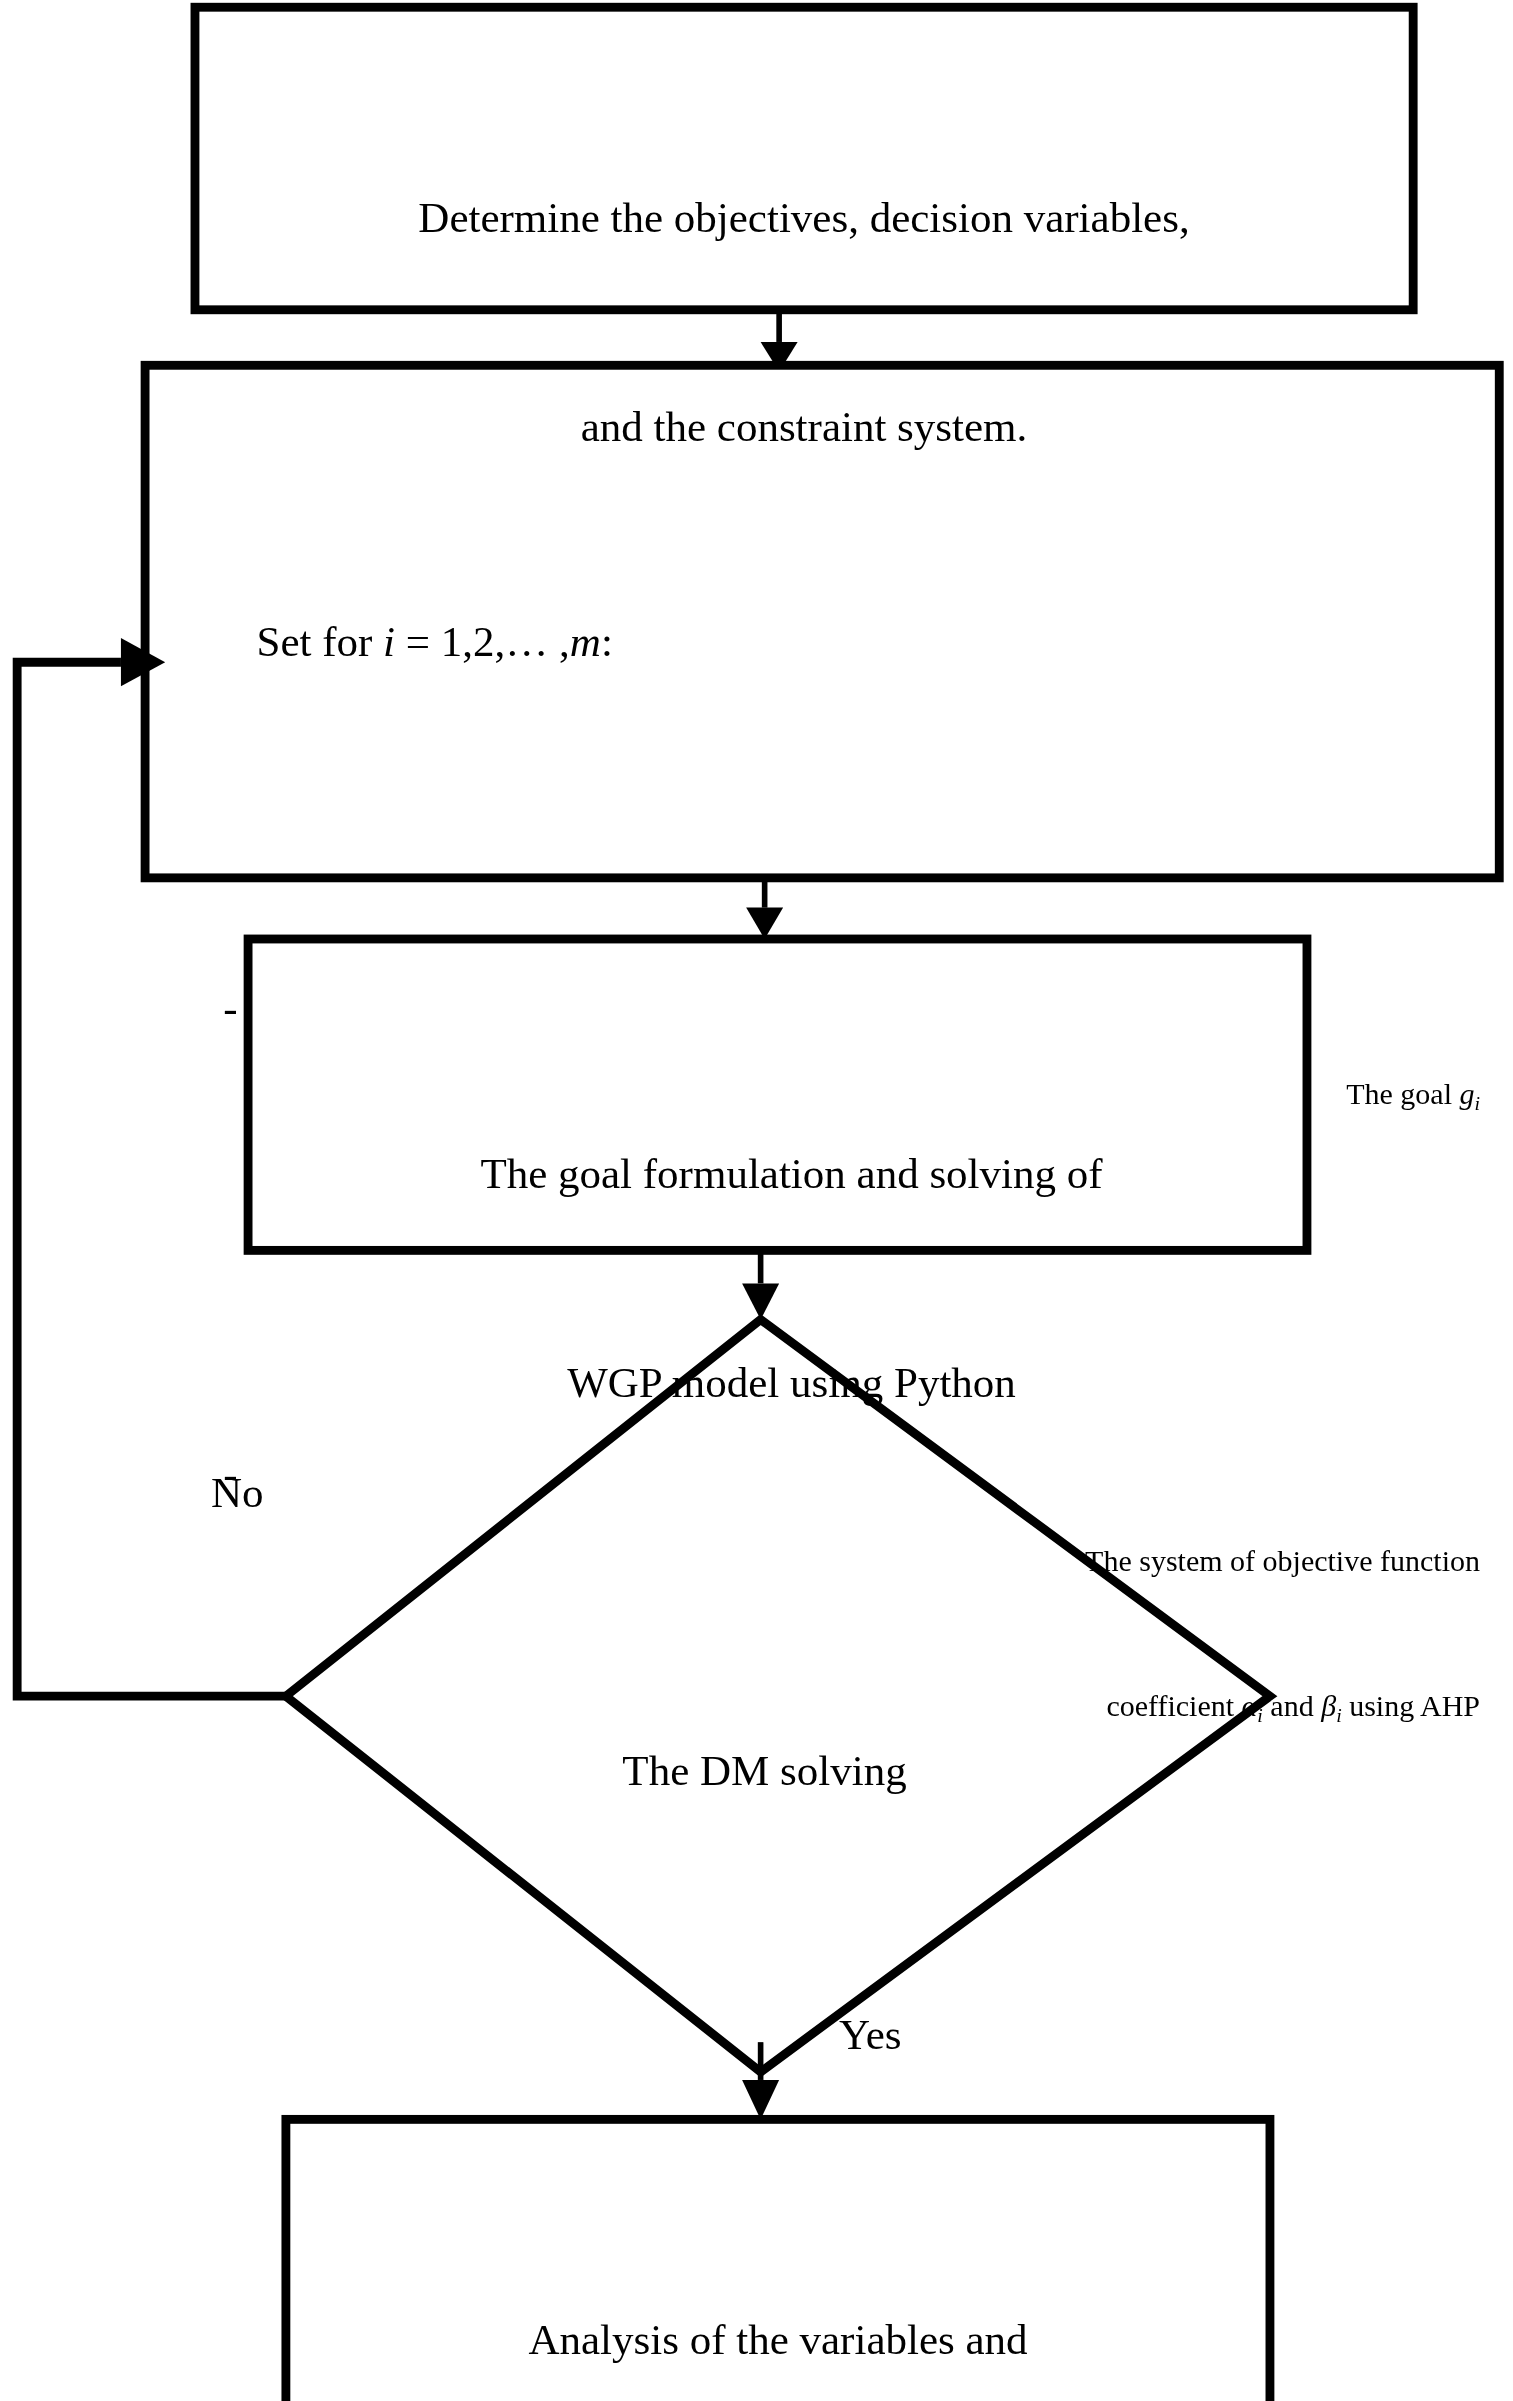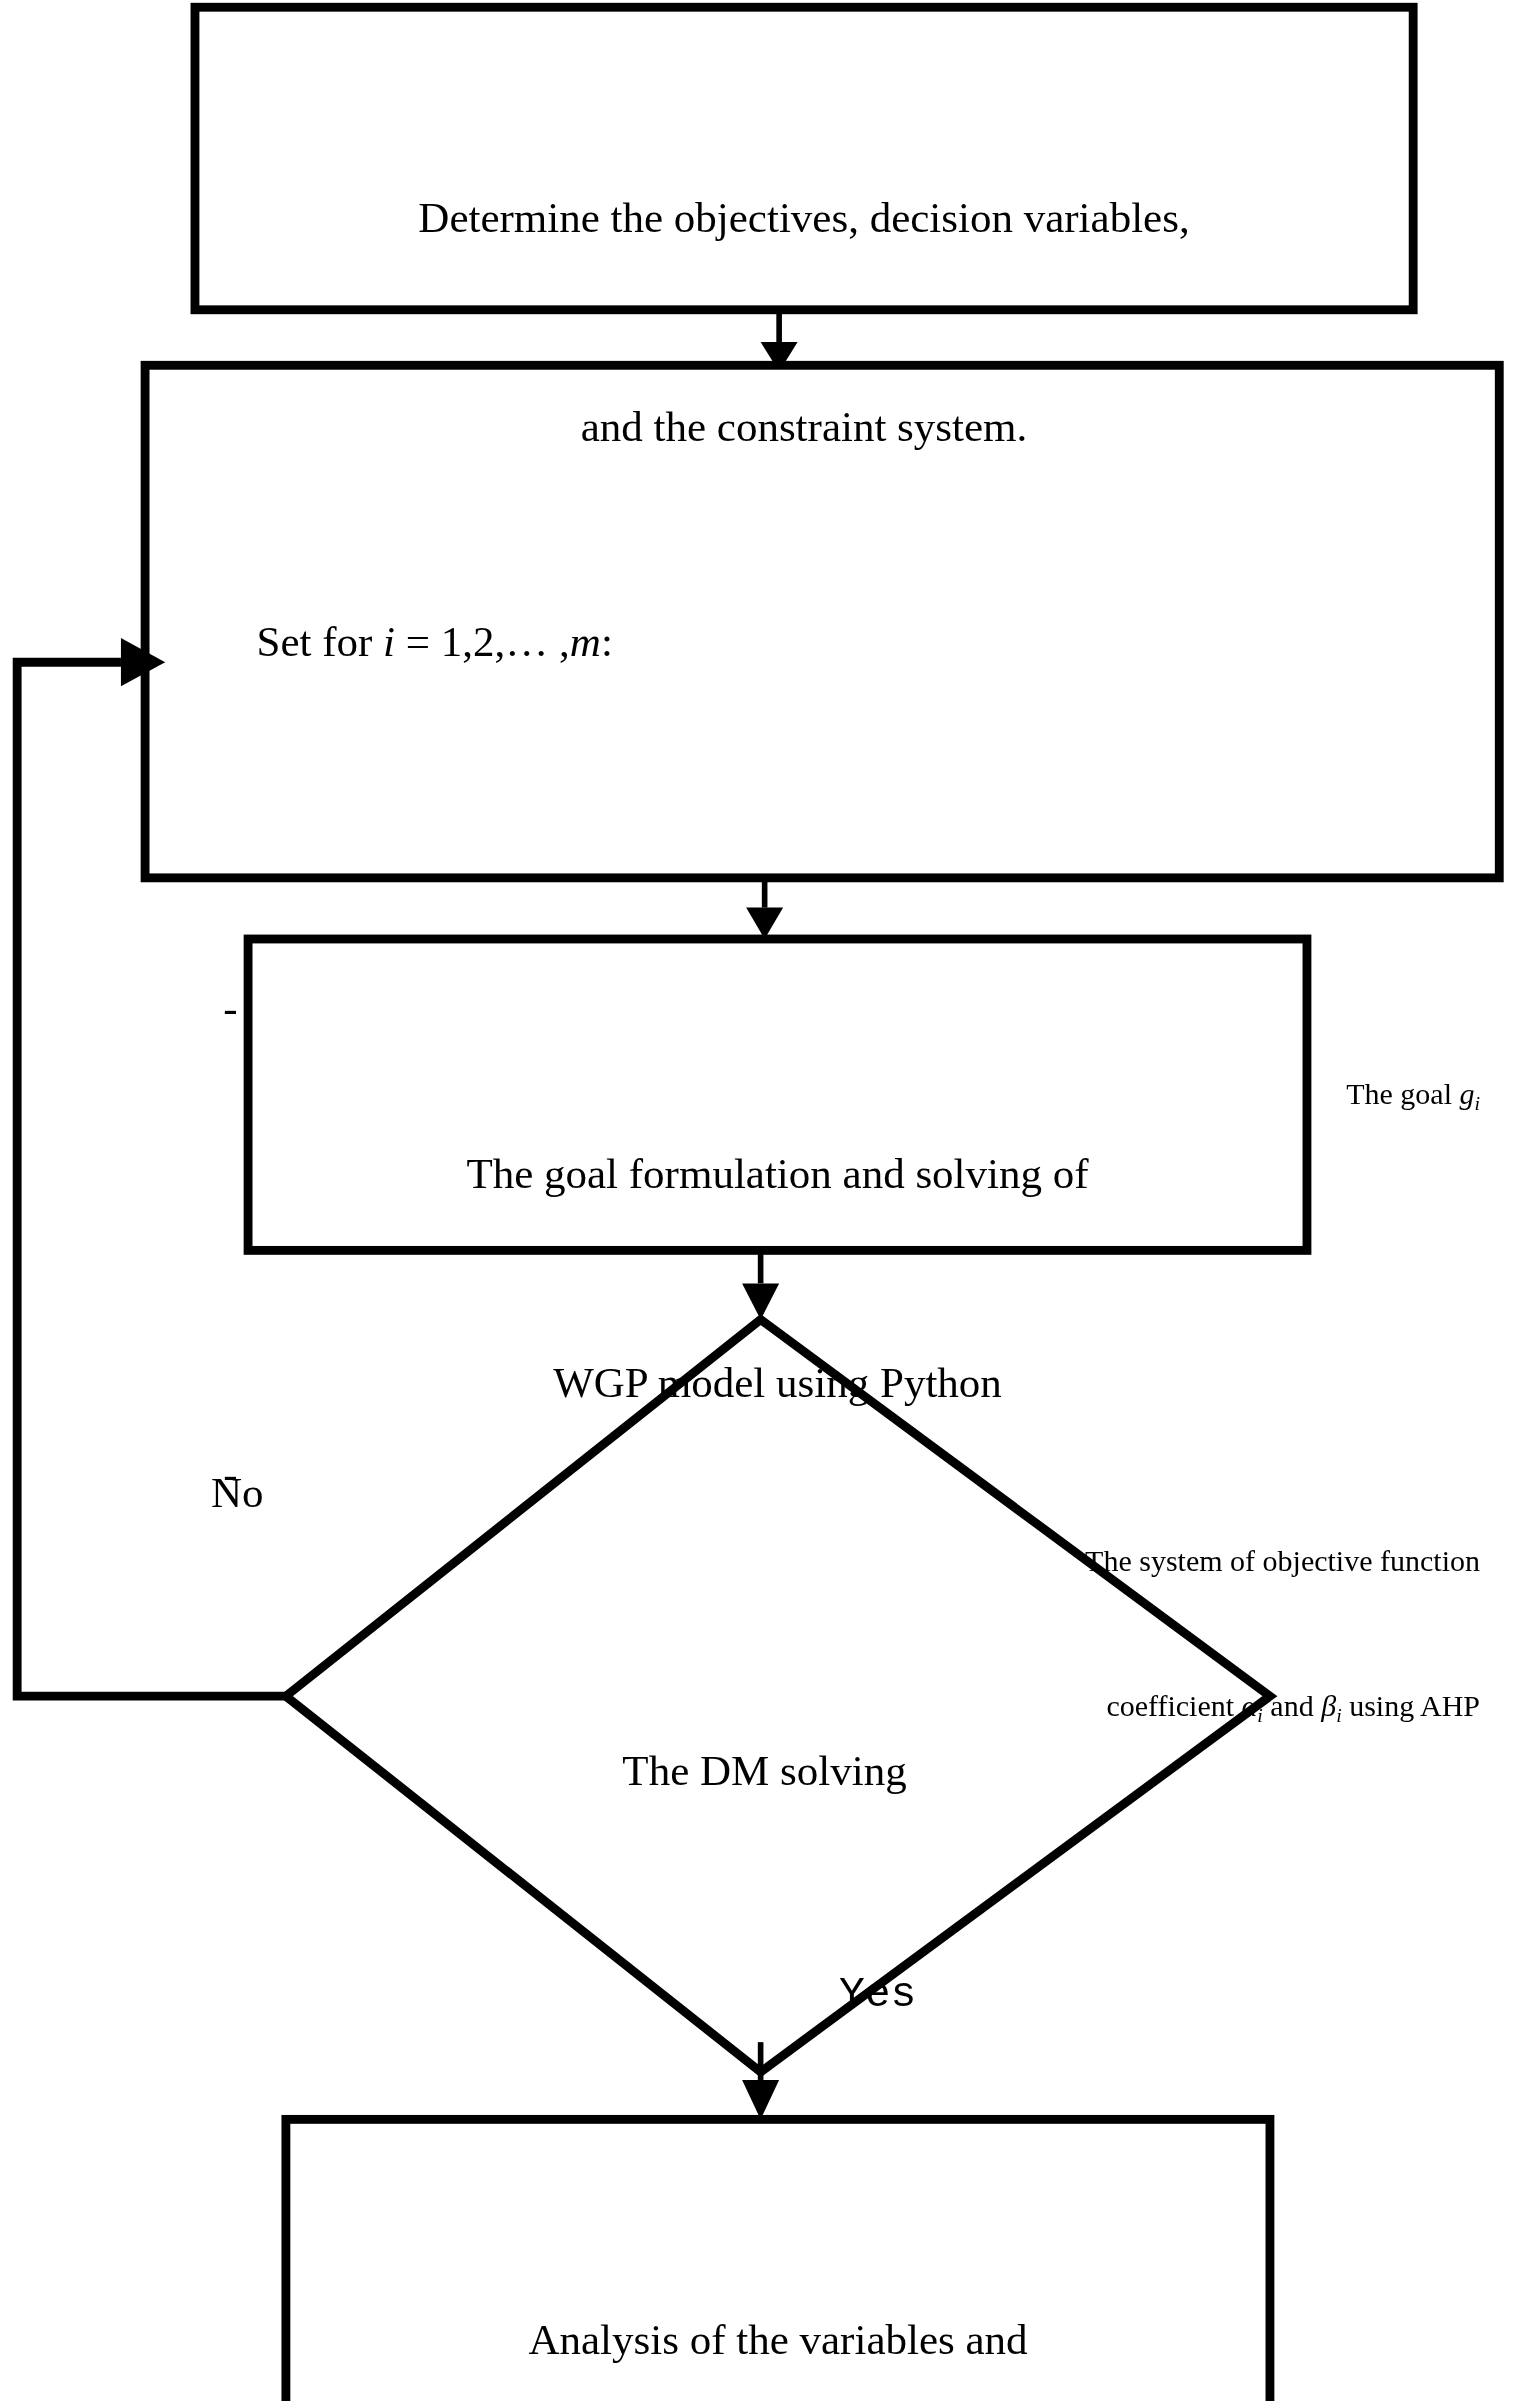--- a/index.html
+++ b/index.html
@@ -145,32 +145,32 @@
 
     <div class="bullet-row" style="margin-top:14.5px;">
       <div class="bullet-dash">-</div>
       <div class="bullet-body">
         <div>The system of objective function</div>
         <div><span>coefficient </span><span class="mathvar">α</span><span class="sub">i</span><span> and </span><span class="mathvar">β</span><span class="sub">i</span><span> using AHP</span></div>
       </div>
     </div>
   </div>
 
-  <div class="txt node-text" style="left:248px; top:1000px; width:1059px;">
+  <div class="txt node-text" style="left:262px; top:1000px; width:1059px;">
     <div>The goal formulation and solving of</div>
     <div>WGP model using Python</div>
   </div>
 
   <div class="txt node-text" style="left:515px; top:1597px; width:499px;">
     <div>The DM solving</div>
   </div>
 
   <div class="txt node-text" style="left:286px; top:2166px; width:984px;">
     <div>Analysis of the variables and</div>
     
   </div>
 
   <div class="txt edge-label" style="left:211px; top:1458px;">No</div>
 
-  <div class="txt edge-label" style="left:839px; top:1960px;font-family:Liberation Mono, monospace;">Yes</div>
+  <div class="txt edge-label" style="left:839px; top:2000px;">Yes</div>
 
 </div>
 
 
 </body></html>

